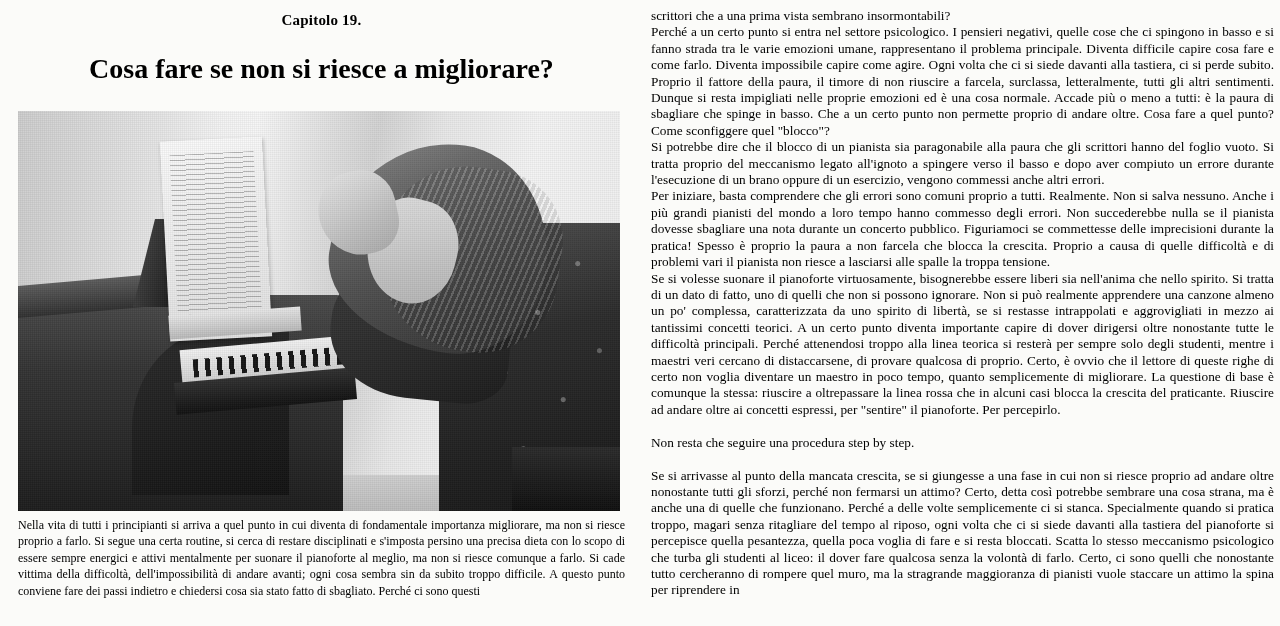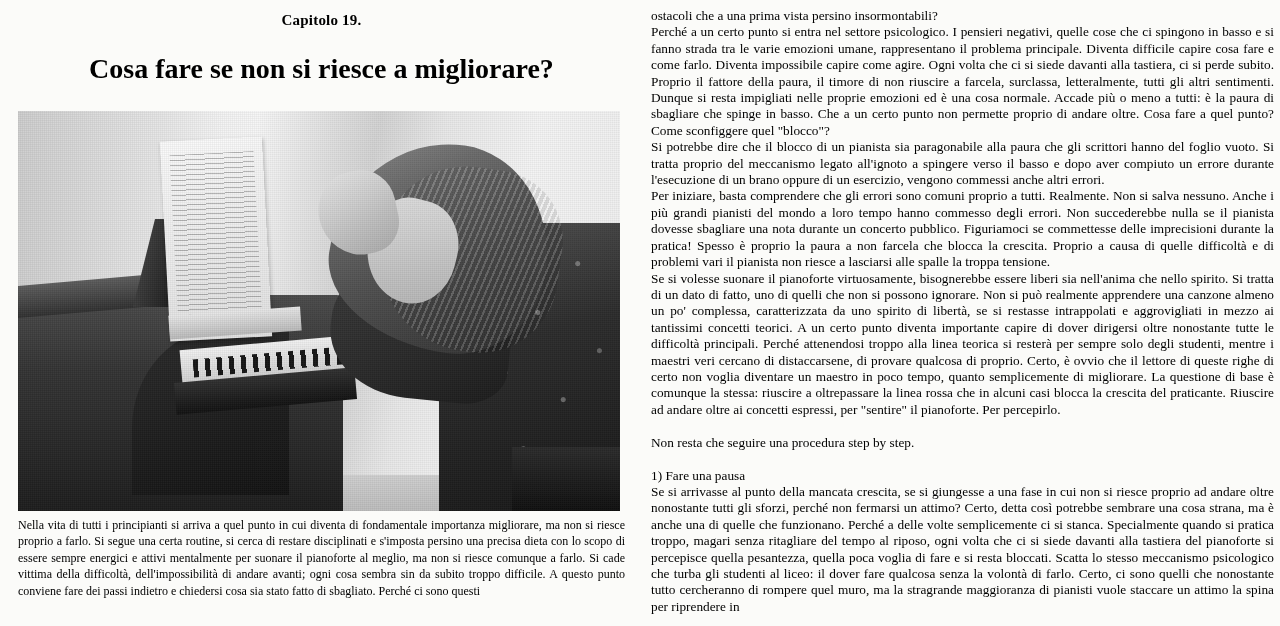--- a/index.html
+++ b/index.html
@@ -369,35 +369,34 @@
     </div>
 
     <div class="body-text left-body">Nella vita di tutti i principianti si arriva a quel punto in cui diventa di fondamentale importanza migliorare, ma non si riesce proprio a farlo. Si segue una certa routine, si cerca di restare disciplinati e s'imposta persino una precisa dieta con lo scopo di essere sempre energici e attivi mentalmente per suonare il pianoforte al meglio, ma non si riesce comunque a farlo. Si cade vittima della difficoltà, dell'impossibilità di andare avanti; ogni cosa sembra sin da subito troppo difficile. A questo punto conviene fare dei passi indietro e chiedersi cosa sia stato fatto di sbagliato. Perché ci sono questi</div>
   </div>
 
   <div class="gutter"></div>
 
   <div class="page page-right">
     <div class="rcol-inner">
 
-      <div class="para">ostacoli che a una prima vista persino insormontabili?</div>
+      <div class="para">scrittori che a una prima vista sembrano insormontabili?</div>
 
       <div class="para">Perché a un certo punto si entra nel settore psicologico. I pensieri negativi, quelle cose che ci spingono in basso e si fanno strada tra le varie emozioni umane, rappresentano il problema principale. Diventa difficile capire cosa fare e come farlo. Diventa impossibile capire come agire. Ogni volta che ci si siede davanti alla tastiera, ci si perde subito. Proprio il fattore della paura, il timore di non riuscire a farcela, surclassa, letteralmente, tutti gli altri sentimenti. Dunque si resta impigliati nelle proprie emozioni ed è una cosa normale. Accade più o meno a tutti: è la paura di sbagliare che spinge in basso. Che a un certo punto non permette proprio di andare oltre. Cosa fare a quel punto? Come sconfiggere quel "blocco"?</div>
 
       <div class="para">Si potrebbe dire che il blocco di un pianista sia paragonabile alla paura che gli scrittori hanno del foglio vuoto. Si tratta proprio del meccanismo legato all'ignoto a spingere verso il basso e dopo aver compiuto un errore durante l'esecuzione di un brano oppure di un esercizio, vengono commessi anche altri errori.</div>
 
       <div class="para">Per iniziare, basta comprendere che gli errori sono comuni proprio a tutti. Realmente. Non si salva nessuno. Anche i più grandi pianisti del mondo a loro tempo hanno commesso degli errori. Non succederebbe nulla se il pianista dovesse sbagliare una nota durante un concerto pubblico. Figuriamoci se commettesse delle imprecisioni durante la pratica! Spesso è proprio la paura a non farcela che blocca la crescita. Proprio a causa di quelle difficoltà e di problemi vari il pianista non riesce a lasciarsi alle spalle la troppa tensione.</div>
 
       <div class="para">Se si volesse suonare il pianoforte virtuosamente, bisognerebbe essere liberi sia nell'anima che nello spirito. Si tratta di un dato di fatto, uno di quelli che non si possono ignorare. Non si può realmente apprendere una canzone almeno un po' complessa, caratterizzata da uno spirito di libertà, se si restasse intrappolati e aggrovigliati in mezzo ai tantissimi concetti teorici. A un certo punto diventa importante capire di dover dirigersi oltre nonostante tutte le difficoltà principali. Perché attenendosi troppo alla linea teorica si resterà per sempre solo degli studenti, mentre i maestri veri cercano di distaccarsene, di provare qualcosa di proprio. Certo, è ovvio che il lettore di queste righe di certo non voglia diventare un maestro in poco tempo, quanto semplicemente di migliorare. La questione di base è comunque la stessa: riuscire a oltrepassare la linea rossa che in alcuni casi blocca la crescita del praticante. Riuscire ad andare oltre ai concetti espressi, per "sentire" il pianoforte. Per percepirlo.</div>
 
       <div class="spacer-md"></div>
 
       <div class="para para-plain">Non resta che seguire una procedura step by step.</div>
 
       <div class="spacer-sm"></div>
 
-      <div class="para para-plain">1) Fare una pausa</div>
 
       <div class="para">Se si arrivasse al punto della mancata crescita, se si giungesse a una fase in cui non si riesce proprio ad andare oltre nonostante tutti gli sforzi, perché non fermarsi un attimo? Certo, detta così potrebbe sembrare una cosa strana, ma è anche una di quelle che funzionano. Perché a delle volte semplicemente ci si stanca. Specialmente quando si pratica troppo, magari senza ritagliare del tempo al riposo, ogni volta che ci si siede davanti alla tastiera del pianoforte si percepisce quella pesantezza, quella poca voglia di fare e si resta bloccati. Scatta lo stesso meccanismo psicologico che turba gli studenti al liceo: il dover fare qualcosa senza la volontà di farlo. Certo, ci sono quelli che nonostante tutto cercheranno di rompere quel muro, ma la stragrande maggioranza di pianisti vuole staccare un attimo la spina per riprendere in</div>
     </div>
   </div>
 
 </div>
 
 </body></html>

